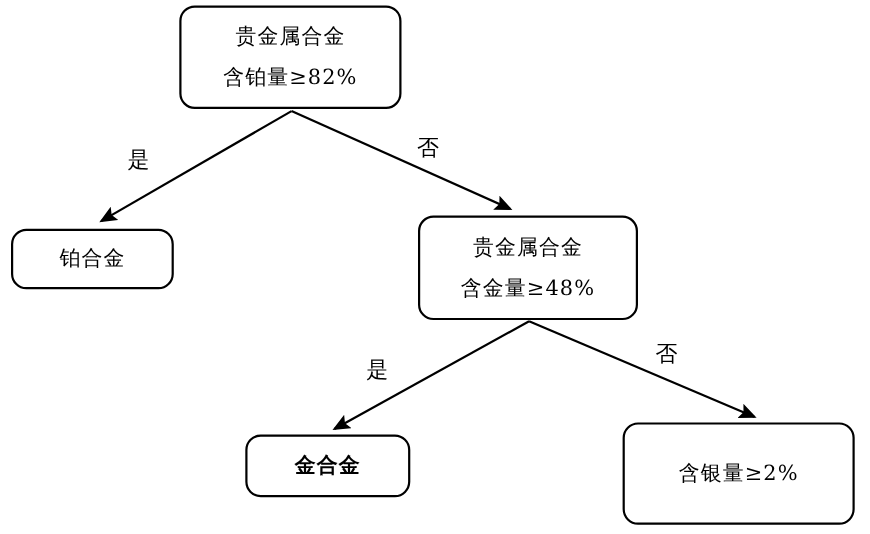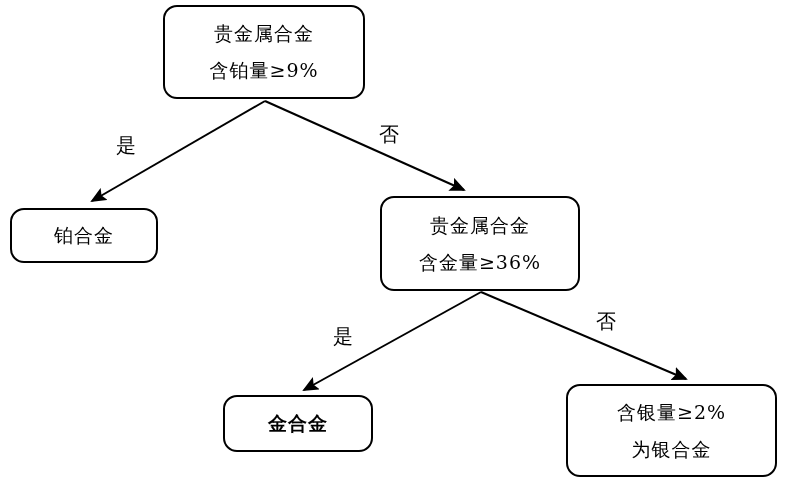--- a/index.html
+++ b/index.html
@@ -70,39 +70,38 @@
       </marker>
     </defs>
     <line x1="265" y1="101" x2="92" y2="201" stroke="#000000" stroke-width="2" marker-end="url(#arrowhead)"></line>
     <line x1="265" y1="101" x2="464" y2="190" stroke="#000000" stroke-width="2" marker-end="url(#arrowhead)"></line>
     <line x1="481" y1="292" x2="304" y2="390" stroke="#000000" stroke-width="2" marker-end="url(#arrowhead)"></line>
     <line x1="481" y1="292" x2="686" y2="379" stroke="#000000" stroke-width="2" marker-end="url(#arrowhead)"></line>
   </svg>
 
   <div class="node" id="node-root">
     <div class="node-line">贵金属合金</div>
-    <div class="node-line">含铂量≥9%</div>
+    <div class="node-line">含铂量≥82%</div>
   </div>
 
   <div class="node" id="node-platinum">
     <div class="node-line">铂合金</div>
   </div>
 
   <div class="node" id="node-gold-question">
     <div class="node-line">贵金属合金</div>
-    <div class="node-line">含金量≥36%</div>
+    <div class="node-line">含金量≥48%</div>
   </div>
 
   <div class="node" id="node-gold">
     <div class="node-line">金合金</div>
   </div>
 
   <div class="node" id="node-silver">
     <div class="node-line">含银量≥2%</div>
-    <div class="node-line">为银合金</div>
   </div>
 
   <div class="edge-label" id="edge-label-root-yes">是</div>
   <div class="edge-label" id="edge-label-root-no">否</div>
   <div class="edge-label" id="edge-label-gold-yes">是</div>
   <div class="edge-label" id="edge-label-gold-no">否</div>
 
 </div>
 
 </body></html>

